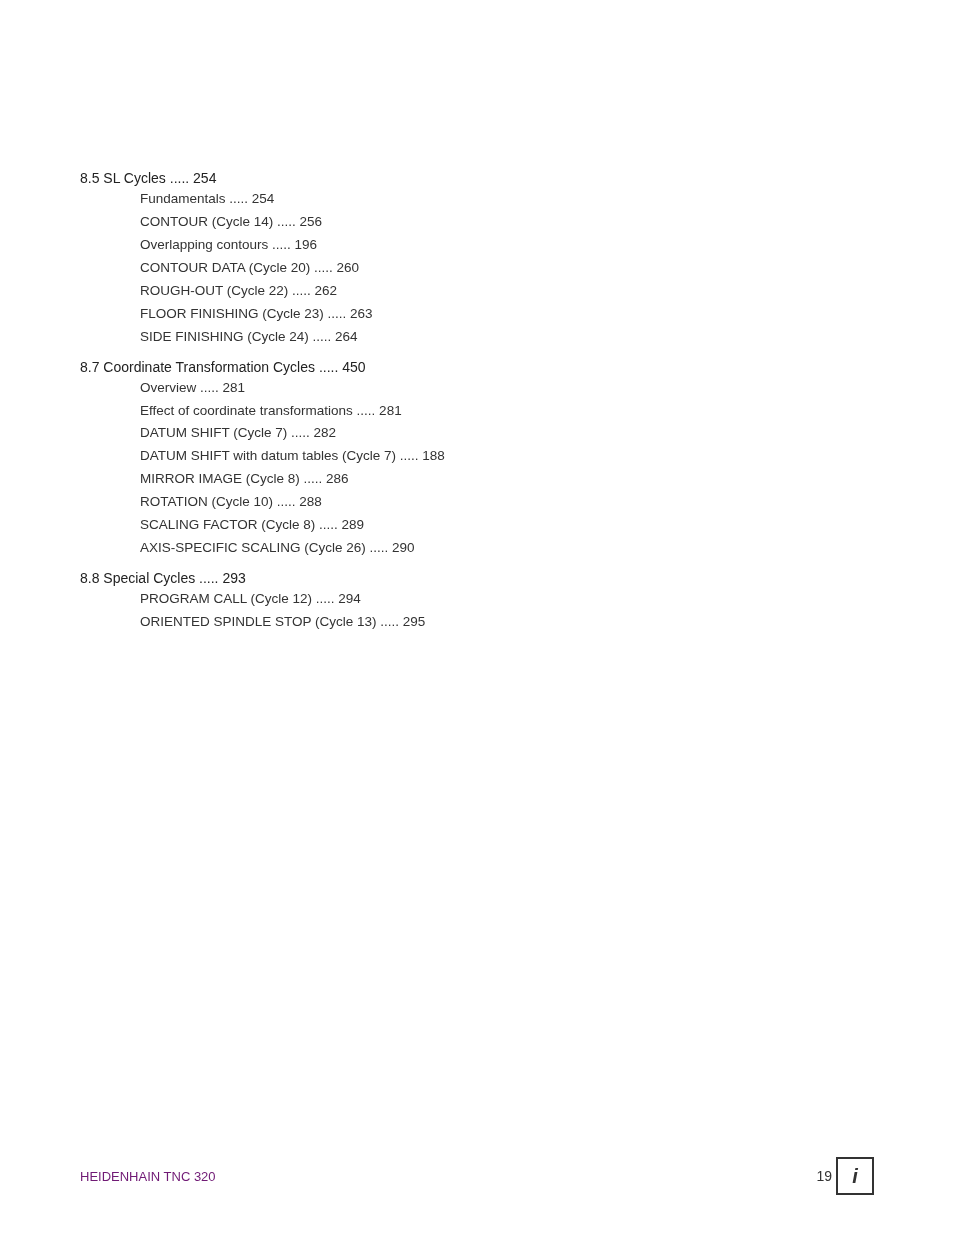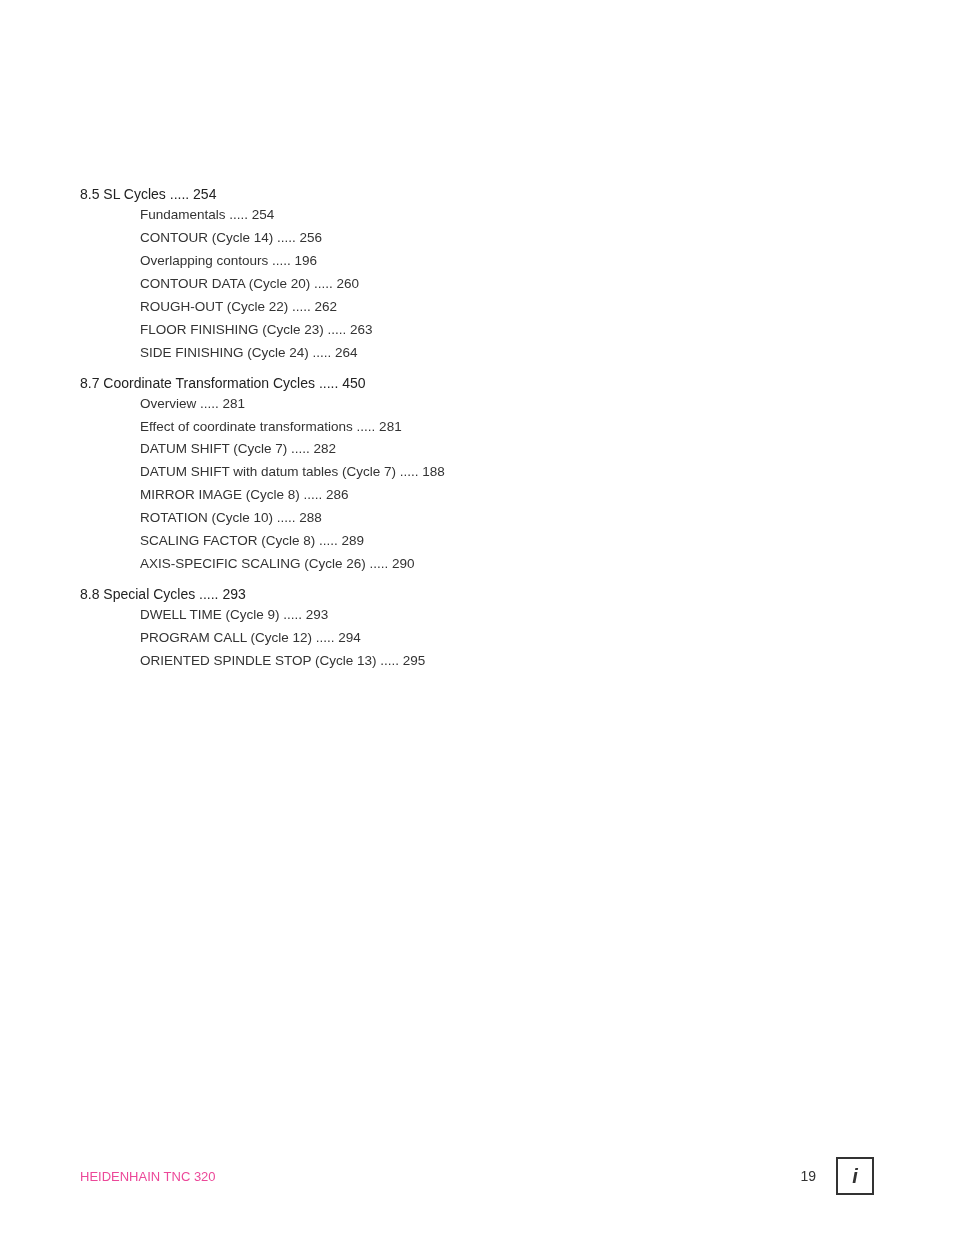--- a/index.html
+++ b/index.html
@@ -13,21 +13,20 @@
       min-height: 1235px;
       background: #ffffff;
       font-family: Arial, Helvetica, sans-serif;
       font-size: 14px;
       color: #222222;
       position: relative;
     }
 
     .page-content {
       padding: 160px 80px 80px 80px;
-      margin-top: 16px;
     }
 
     .toc-section {
       margin-bottom: 2px;
     }
 
     .section-header {
       font-size: 14px;
       color: #222;
       margin-bottom: 2px;
@@ -50,28 +49,28 @@
       left: 0;
       right: 0;
       display: flex;
       align-items: center;
       justify-content: space-between;
       padding: 0 80px;
     }
 
     .footer-brand {
       font-size: 13px;
-      color: #ec4899;
+      color: #701a75;
       font-weight: normal;
     }
 
     .footer-right {
       display: flex;
       align-items: center;
-      gap: 20px;
+      gap: 4px;
     }
 
     .page-number {
       font-size: 14px;
       color: #333;
     }
 
     .info-box {
       width: 38px;
       height: 38px;
@@ -111,21 +110,20 @@
         <div class="toc-item">DATUM SHIFT with datum tables (Cycle 7) ..... 188</div>
         <div class="toc-item">MIRROR IMAGE (Cycle 8) ..... 286</div>
         <div class="toc-item">ROTATION (Cycle 10) ..... 288</div>
         <div class="toc-item">SCALING FACTOR (Cycle 8) ..... 289</div>
         <div class="toc-item">AXIS-SPECIFIC SCALING (Cycle 26) ..... 290</div>
       </div>
     </div>
     <div class="toc-section">
       <div class="section-header">8.8 Special Cycles ..... 293</div>
       <div class="section-items">
-        <div class="toc-item">DWELL TIME (Cycle 9) ..... 293</div>
         <div class="toc-item">PROGRAM CALL (Cycle 12) ..... 294</div>
         <div class="toc-item">ORIENTED SPINDLE STOP (Cycle 13) ..... 295</div>
       </div>
     </div>
   </div>
 
 <footer class="page-footer">
   <span class="footer-brand">HEIDENHAIN TNC 320</span>
   <div class="footer-right">
     <span class="page-number">19</span>

